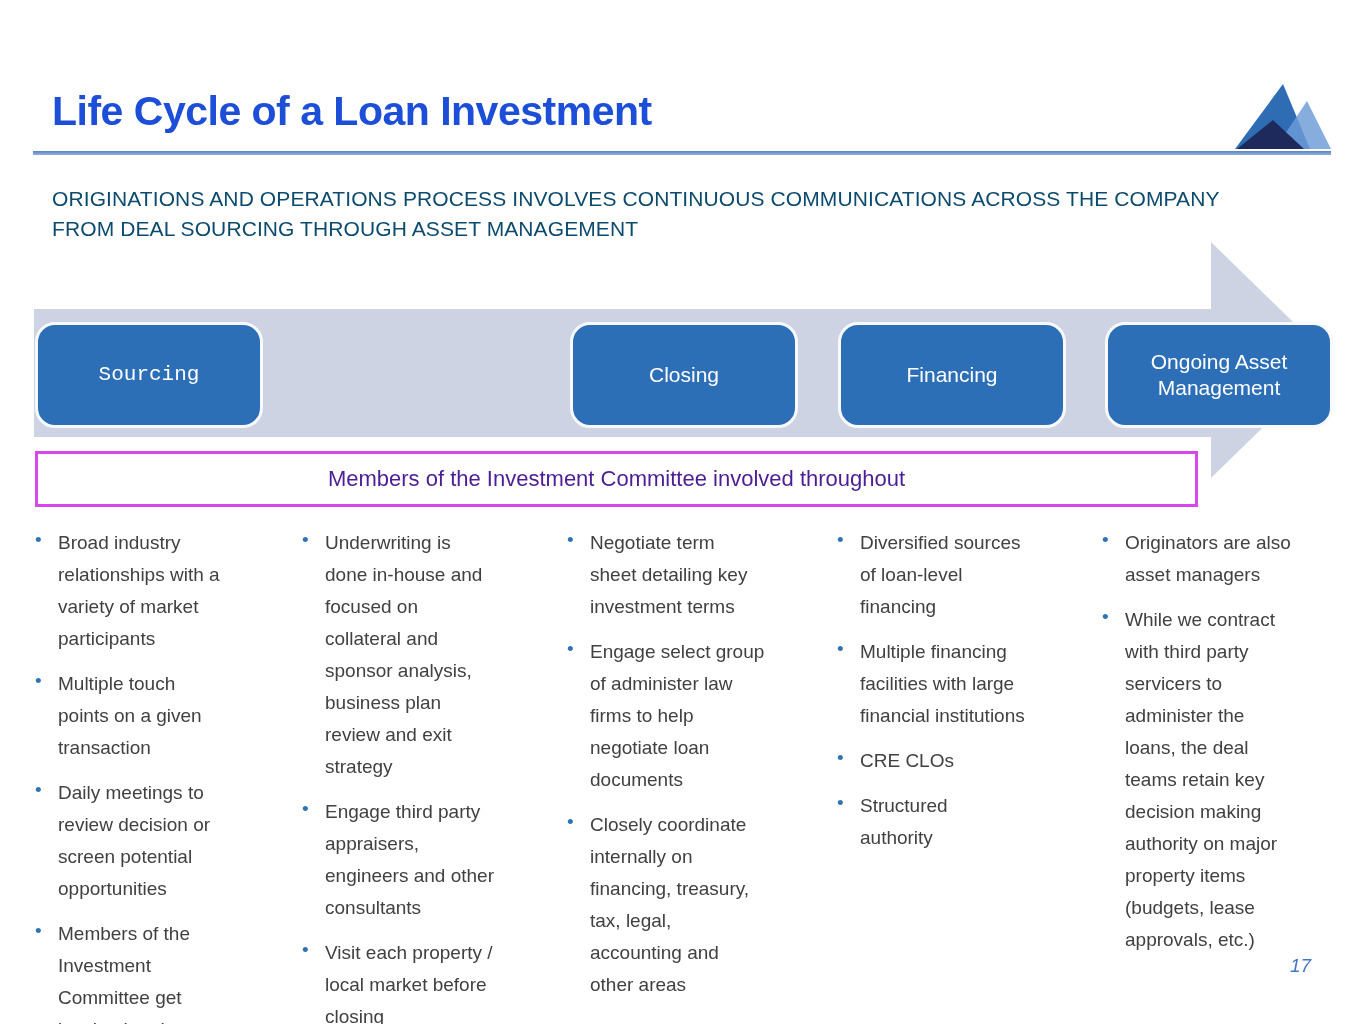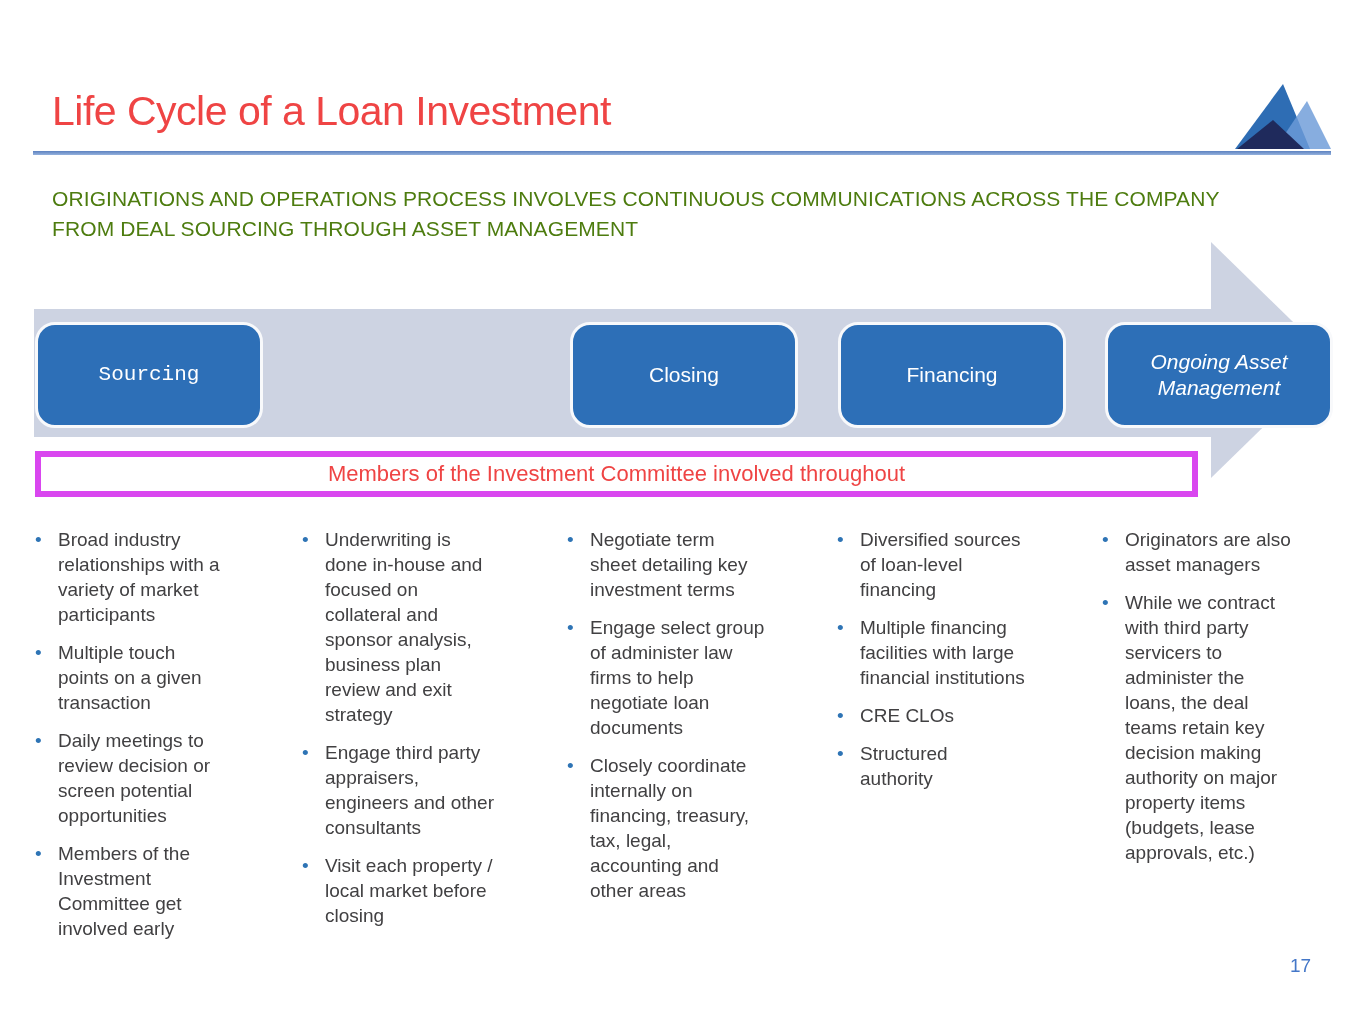--- a/index.html
+++ b/index.html
@@ -10,23 +10,23 @@
     width: 1365px;
     height: 1024px;
     background: #ffffff;
     overflow: hidden;
   }
   .title {
     position: absolute;
     left: 52px;
     top: 88px;
     font-size: 41px;
-    font-weight: 400;
+    font-weight: 700;
     letter-spacing: -0.5px;
-    color: #ef4444;
+    color: #1d4ed8;
     white-space: nowrap;
   }
   .logo {
     position: absolute;
     left: 1213px;
     top: 82px;
     width: 120px;
     height: 67px;
   }
   .divider {
@@ -37,21 +37,21 @@
     height: 4px;
     background: linear-gradient(#5d82c0, #94b1dd);
   }
   .subtitle {
     position: absolute;
     left: 52px;
     top: 184px;
     width: 1290px;
     font-size: 21px;
     line-height: 30px;
-    color: #4d7c0f;
+    color: #0c4a6e;
     white-space: pre-line;
     letter-spacing: 0.1px;
   }
   .arrow-wrap {
     position: absolute;
     left: 34px;
     top: 242px;
     width: 1300px;
     height: 236px;
     z-index: 1;
@@ -71,33 +71,33 @@
     color: #ffffff;
     font-size: 21px;
     line-height: 26px;
     padding: 0 14px;
     z-index: 2;
   }
   .stage-0 { left: 35px; font-family: Liberation Mono, monospace; }
   .stage-1 { left: 302px; }
   .stage-2 { left: 570px; }
   .stage-3 { left: 838px; }
-  .stage-4 { left: 1105px; font-style: italic; }
+  .stage-4 { left: 1105px; }
   .banner {
     position: absolute;
     left: 35px;
     top: 451px;
     width: 1163px;
-    height: 46px;
+    height: 56px;
     background: #ffffff;
-    border: 6px solid #d946ef;
+    border: 3px solid #d946ef;
     display: flex;
     align-items: center;
     justify-content: center;
-    color: #ef4444;
+    color: #4c1d95;
     font-size: 22px;
     z-index: 2;
   }
   .col {
     position: absolute;
     top: 527px;
     width: 240px;
   }
   .col-0 { left: 35px; }
   .col-1 { left: 302px; }
@@ -113,28 +113,29 @@
     flex: 0 0 10px;
     margin-right: 13px;
     color: #2E74B5;
     font-size: 19px;
     line-height: 25px;
   }
   .btext {
     flex: 1;
     color: #414042;
     font-size: 19px;
-    line-height: 25px;
+    line-height: 32px;
     white-space: pre-line;
   }
   .page-number {
     position: absolute;
     left: 1290px;
     top: 955px;
     font-size: 19px;
+    font-style: italic;
     color: #4477C8;
   }
 </style>
 </head>
 <body>
 
 <div class="slide">
 
   <h1 class="title">Life Cycle of a Loan Investment</h1>
 

